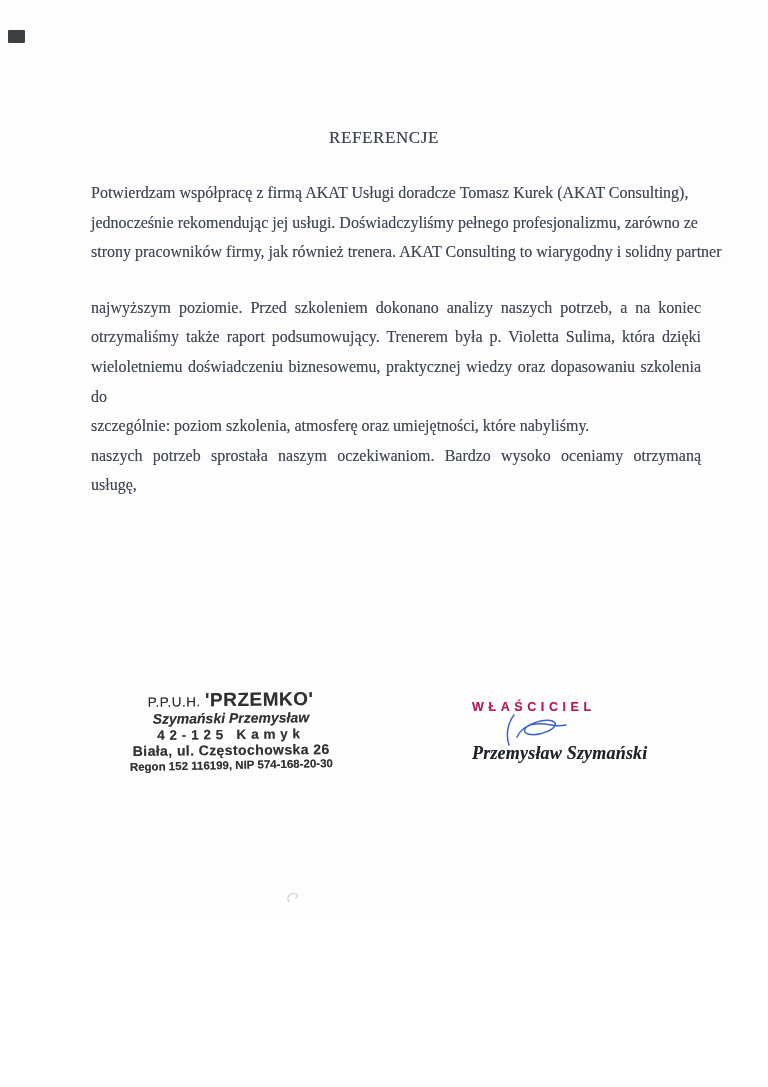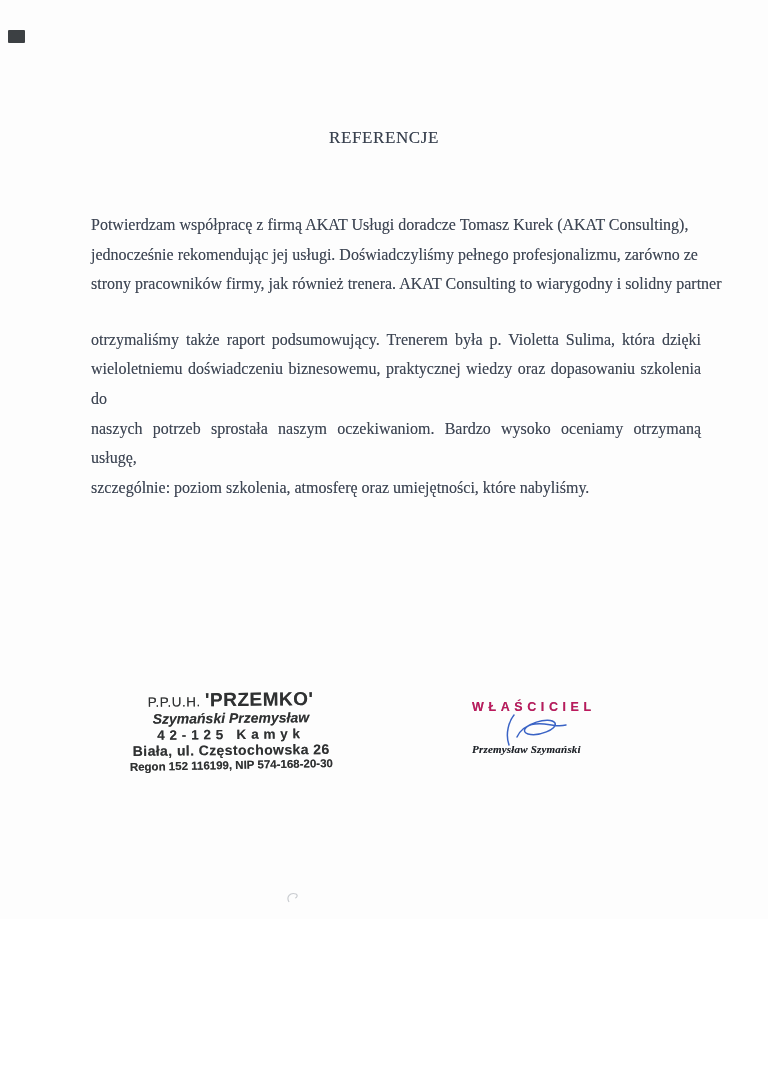--- a/index.html
+++ b/index.html
@@ -34,21 +34,20 @@
     font-size: 17px; letter-spacing: 0.6px;
     color: #39414f;
     text-shadow: 0 0 0.5px rgba(57,65,79,0.55);
   }
 
   
   .letter-body {
     position: absolute; left: 91px; top: 178px; width: 610px;
     font-size: 16px; color: #3e4654;
     text-shadow: 0 0 0.5px rgba(62,70,84,0.5);
-    margin-top: 32px;
   }
   .para { margin: 0 0 26px 0; }
   .line { line-height: 29.6px; white-space: nowrap; }
   .line.just {
     white-space: normal;
     text-align: justify;
     text-align-last: justify;
   }
 
   
@@ -78,21 +77,21 @@
     text-shadow: 0 0 0.5px rgba(43,45,48,0.5);
   }
   .signature-scribble {
     position: absolute; left: 18px; top: 12px;
     width: 92px; height: 42px;
   }
   .owner-name {
     position: absolute; left: 0; top: 43px;
     font-family: "Liberation Serif", serif;
     font-style: italic; font-weight: 600;
-    font-size: 11px; color: #1f2329; letter-spacing: 0.2px;
+    font-size: 18px; color: #1f2329; letter-spacing: 0.2px;
     white-space: nowrap;
     text-shadow: 0 0 0.5px rgba(31,35,41,0.5);
   }
 </style>
 </head>
 <body>
 
 <div class="page">
 
   <div class="artifact-square"></div>
@@ -105,24 +104,25 @@
 
   <div class="title">REFERENCJE</div>
 
   <div class="letter-body">
       <div class="para">
         <div class="line">Potwierdzam współpracę z firmą AKAT Usługi doradcze Tomasz Kurek (AKAT Consulting),</div>
         <div class="line">jednocześnie rekomendując jej usługi. Doświadczyliśmy pełnego profesjonalizmu, zarówno ze</div>
         <div class="line">strony pracowników firmy, jak również trenera. AKAT Consulting to wiarygodny i solidny partner</div>
       </div>
       <div class="para">
+        <div class="line just">najwyższym poziomie. Przed szkoleniem dokonano analizy naszych potrzeb, a na koniec</div>
         <div class="line just">otrzymaliśmy także raport podsumowujący.  Trenerem była p. Violetta Sulima, która dzięki</div>
         <div class="line just">wieloletniemu doświadczeniu biznesowemu, praktycznej wiedzy oraz dopasowaniu szkolenia do</div>
+        <div class="line">szczególnie: poziom szkolenia, atmosferę oraz umiejętności, które nabyliśmy.</div>
         <div class="line just">naszych potrzeb sprostała naszym oczekiwaniom. Bardzo wysoko oceniamy otrzymaną usługę,</div>
-        <div class="line">szczególnie: poziom szkolenia, atmosferę oraz umiejętności, które nabyliśmy.</div>
       </div>
     </div>
 
   <div class="stamp">
     <div class="stamp-line1">
       <span>P.P.U.H. </span><span class="company-name">'PRZEMKO'</span>
     </div>
     <div class="stamp-line2">Szymański Przemysław</div>
     <div class="stamp-line3">42-125 Kamyk</div>
     <div class="stamp-line4">Biała, ul. Częstochowska 26</div>

